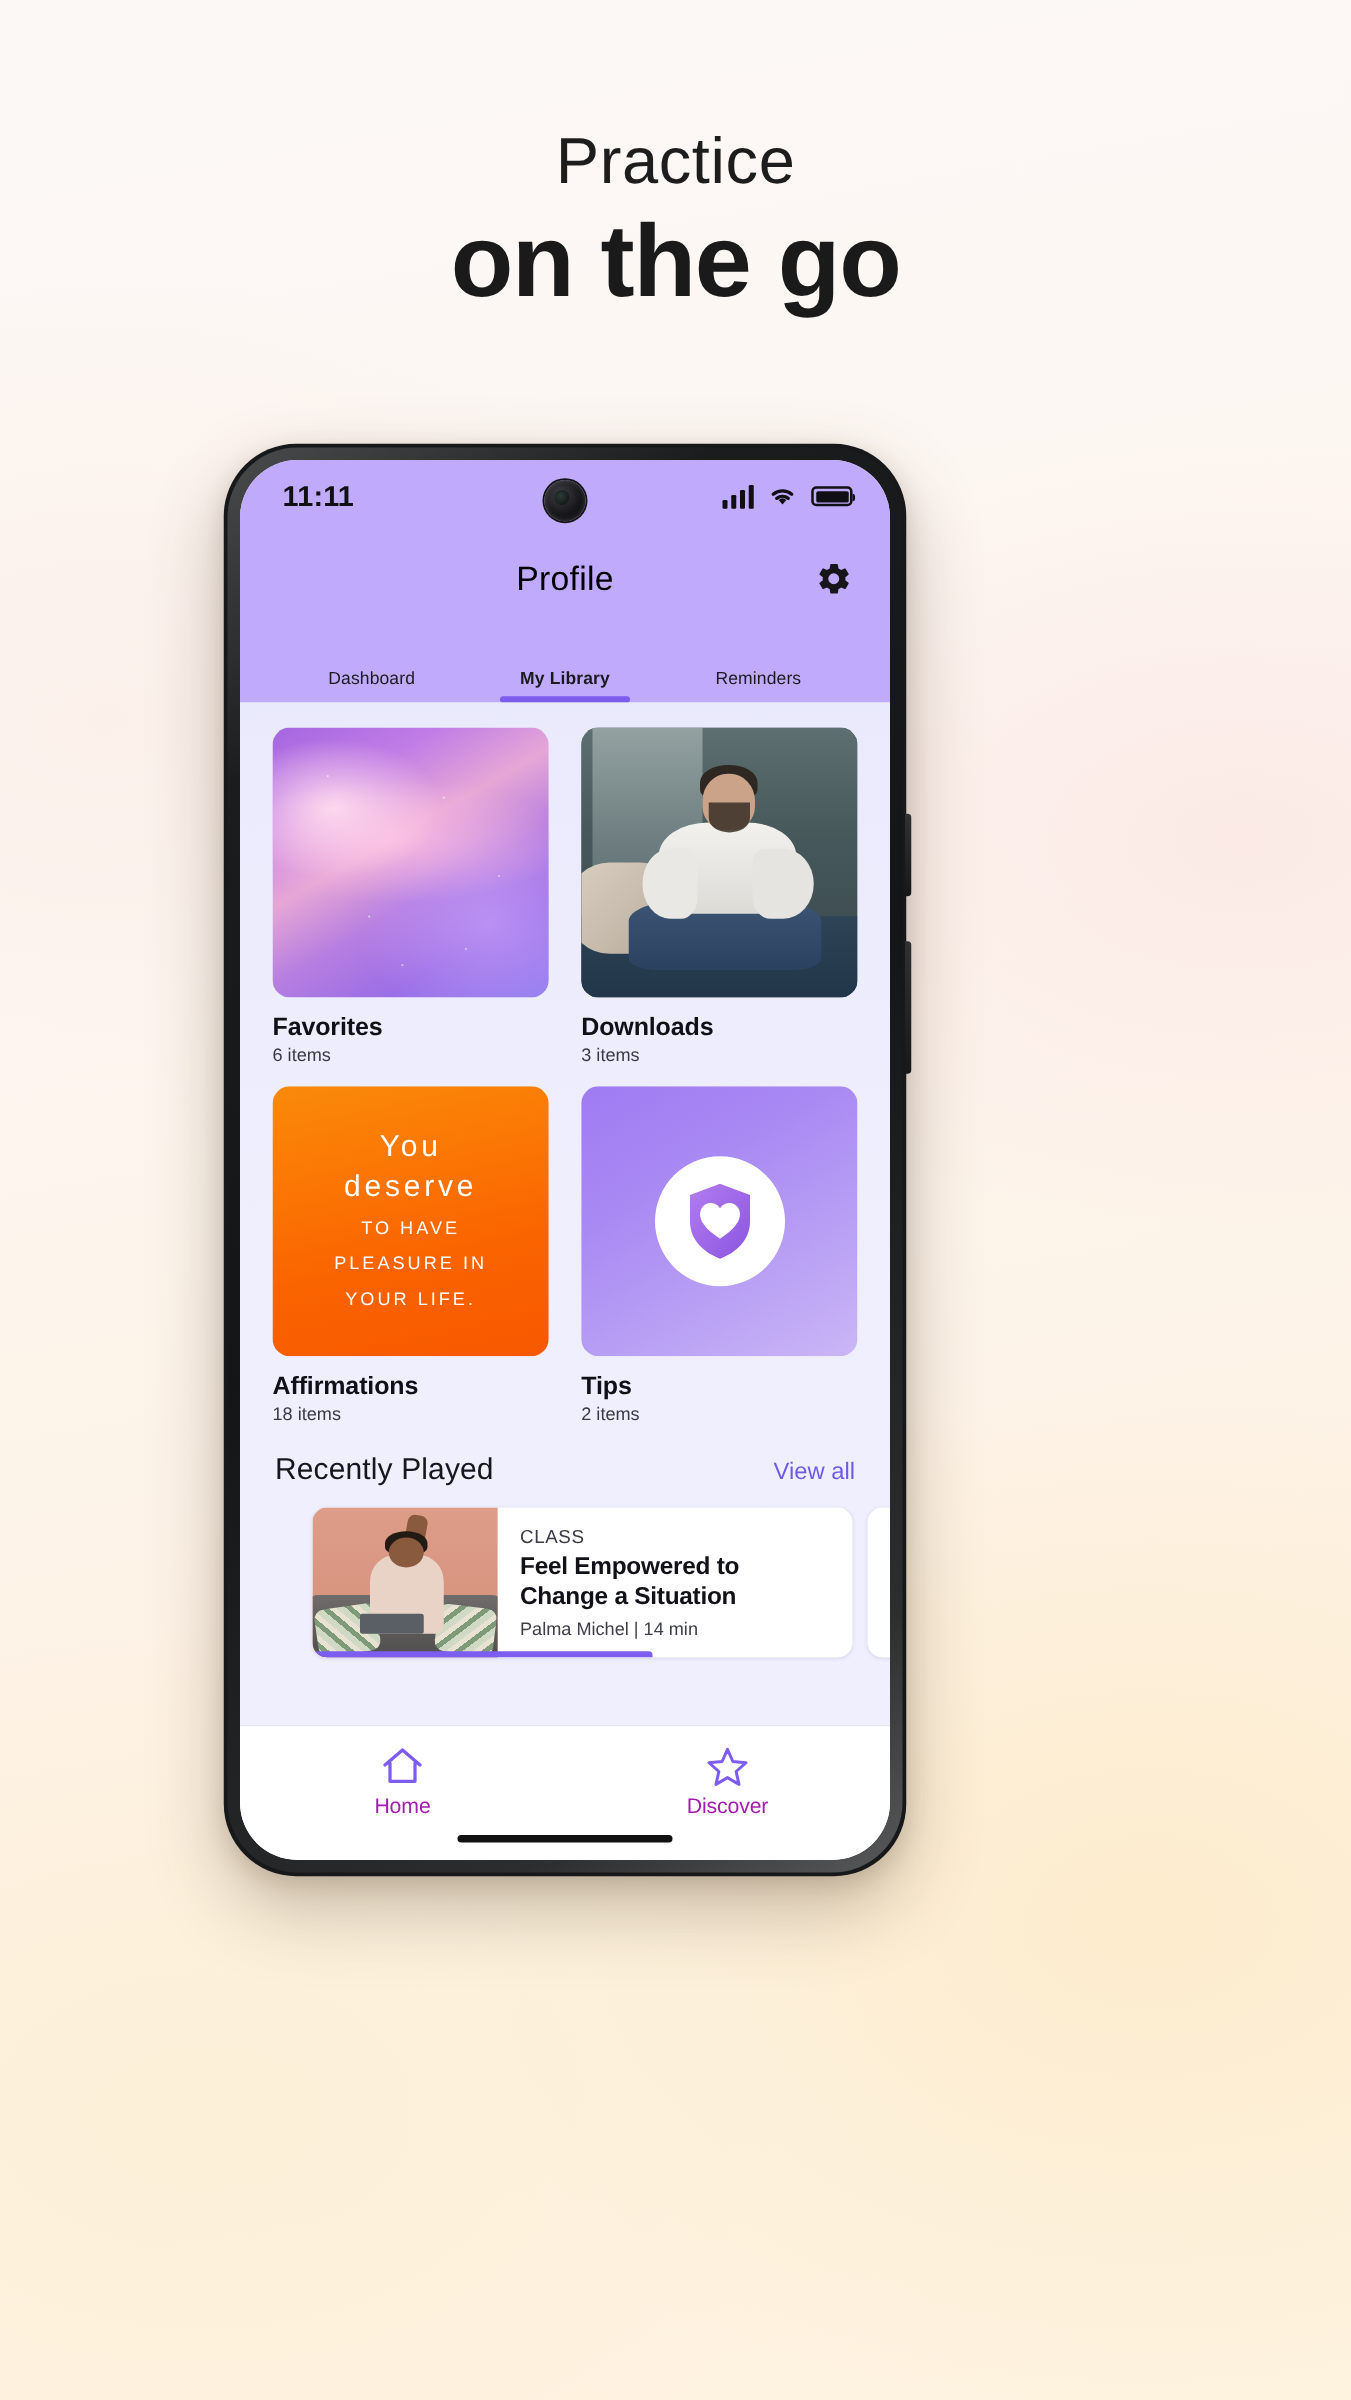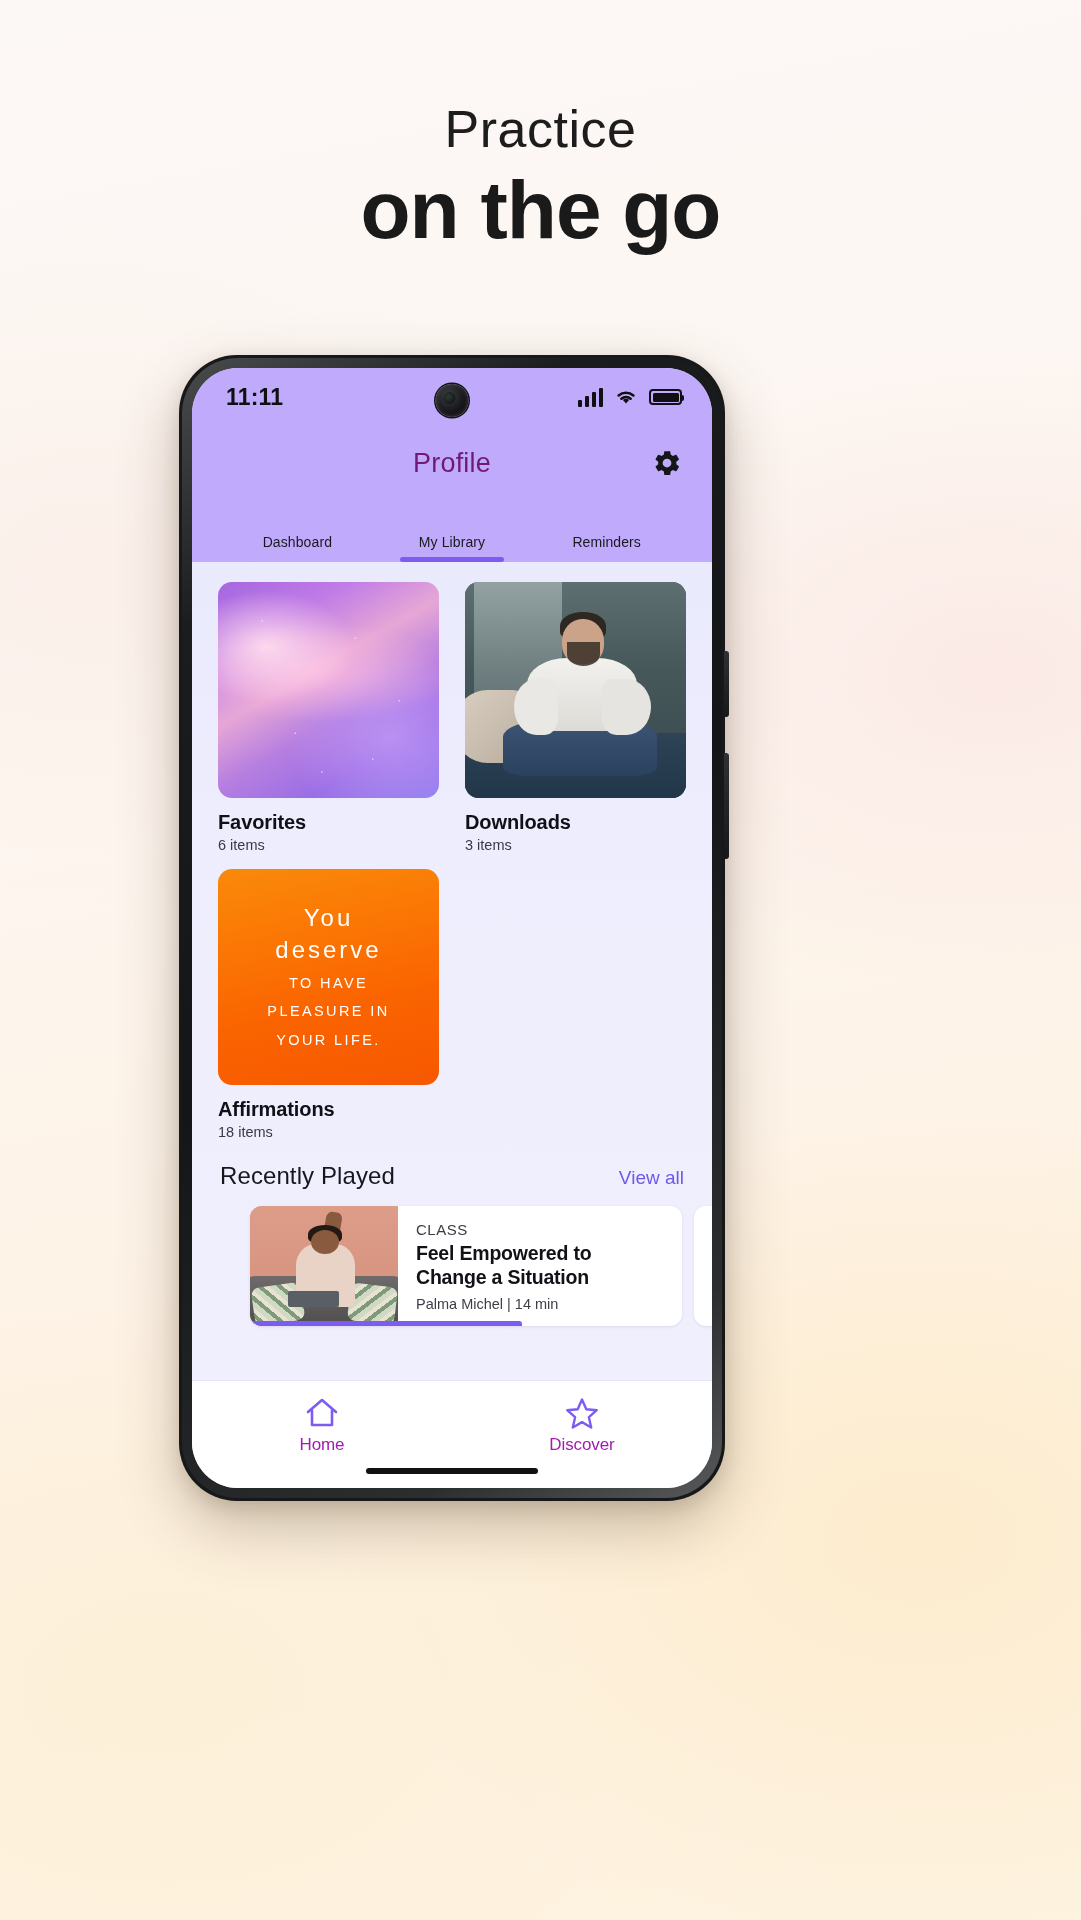--- a/index.html
+++ b/index.html
@@ -82,31 +82,31 @@
     content:""; position:absolute; right:-4px; top:4px; width:2.5px; height:6px;
     background:#101014; border-radius:0 2px 2px 0;
   }
   .battery span{ display:block; height:100%; width:100%; background:#101014; border-radius:1.5px; }
 
   
   .appbar {
     height:74px; display:flex; align-items:center; justify-content:center;
     position:relative;
   }
-  .appbar .title { font-size:27px; color:#701a75; font-weight:400; letter-spacing:.2px; }
+  .appbar .title { font-size:27px; color:#000000; font-weight:400; letter-spacing:.2px; }
   .gear { position:absolute; right:30px; top:50%; transform:translateY(-50%);
           width:30px; height:30px; cursor:pointer; }
 
   
   .tabs { display:flex; align-items:flex-end; padding:0 28px; height:62px; }
   .tab {
     flex:1; text-align:center; font-size:14px; color:#1a1a20;
     padding-bottom:12px; position:relative; cursor:pointer; letter-spacing:.1px;
   }
-  .tab.active { font-weight:400; }
+  .tab.active { font-weight:700; }
   .tab.active:after {
     content:""; position:absolute; bottom:0; left:50%; transform:translateX(-50%);
     width:104px; height:5px; border-radius:3px; background:#7d5cf0;
   }
 
   
   .content {
     background:linear-gradient(180deg,#eaeafd 0%, #eeeefd 45%, #efeffe 100%);
     height:calc(100% - 58px - 74px - 62px - 108px);
     padding:20px 26px 0; position:relative; overflow:hidden;
@@ -335,20 +335,40 @@
               <div class="big">deserve</div>
               <div class="sml">TO HAVE</div>
               <div class="sml">PLEASURE IN</div>
               <div class="sml">YOUR LIFE.</div>
             </div>
           </div>
           <div class="nm">Affirmations</div>
           <div class="ct">18 items</div>
         </div>
 
+        <div class="cell">
+          <div class="thumb">
+            <div class="art-shield">
+              <div class="shield-circle">
+                <svg width="56" height="64" viewBox="0 0 56 64">
+                  <defs>
+                    <linearGradient id="shg" x1="0" y1="0" x2="1" y2="1">
+                      <stop offset="0%" stop-color="#b27cf0"></stop>
+                      <stop offset="100%" stop-color="#8b55e0"></stop>
+                    </linearGradient>
+                  </defs>
+                  <path d="M28 2 L52 11 V32 C52 47 41 57 28 62 C15 57 4 47 4 32 V11 Z" fill="url(#shg)"></path>
+                  <path d="M28 46 C16 38 12 32 12 26 a8.6 8.6 0 0 1 16-4.4 A8.6 8.6 0 0 1 44 26 c0 6-4 12-16 20 z" fill="#ffffff"></path>
+                </svg>
+              </div>
+            </div>
+          </div>
+          <div class="nm">Tips</div>
+          <div class="ct">2 items</div>
+        </div>
       </div>
 
       <div class="rp-head">
         <div class="rp-title">Recently Played</div>
         <div class="rp-viewall">View all</div>
       </div>
 
       <div class="rp-row">
         <div class="rp-card">
           <div class="rp-img">

